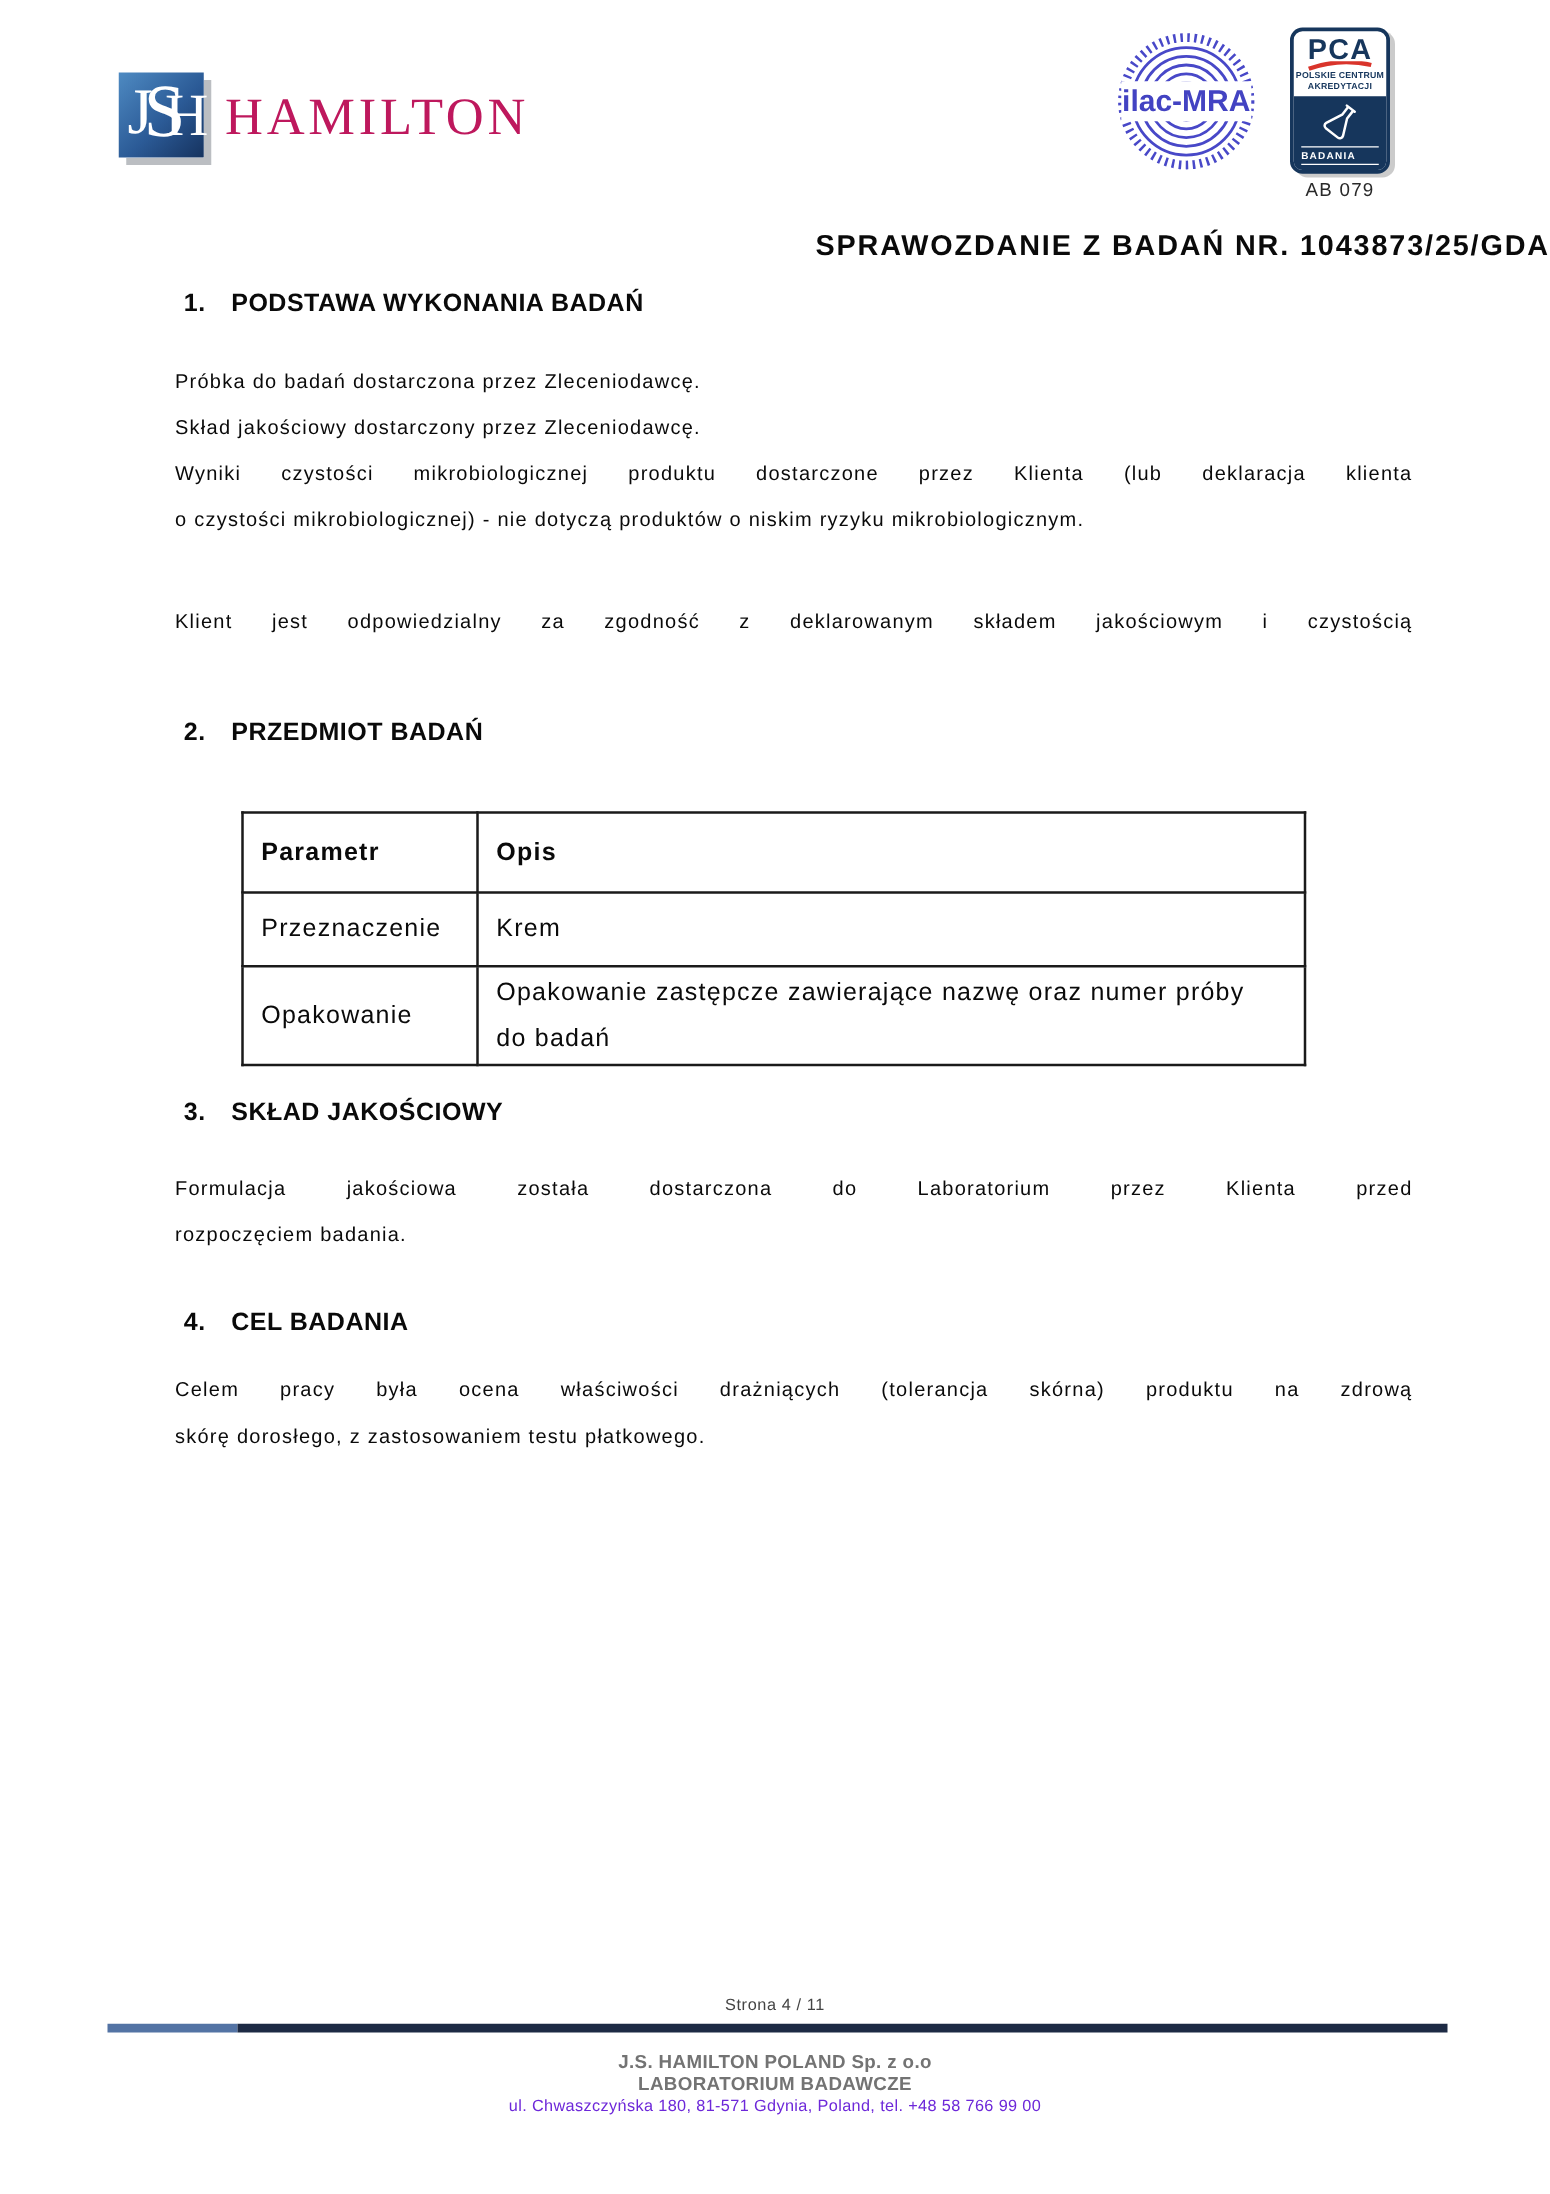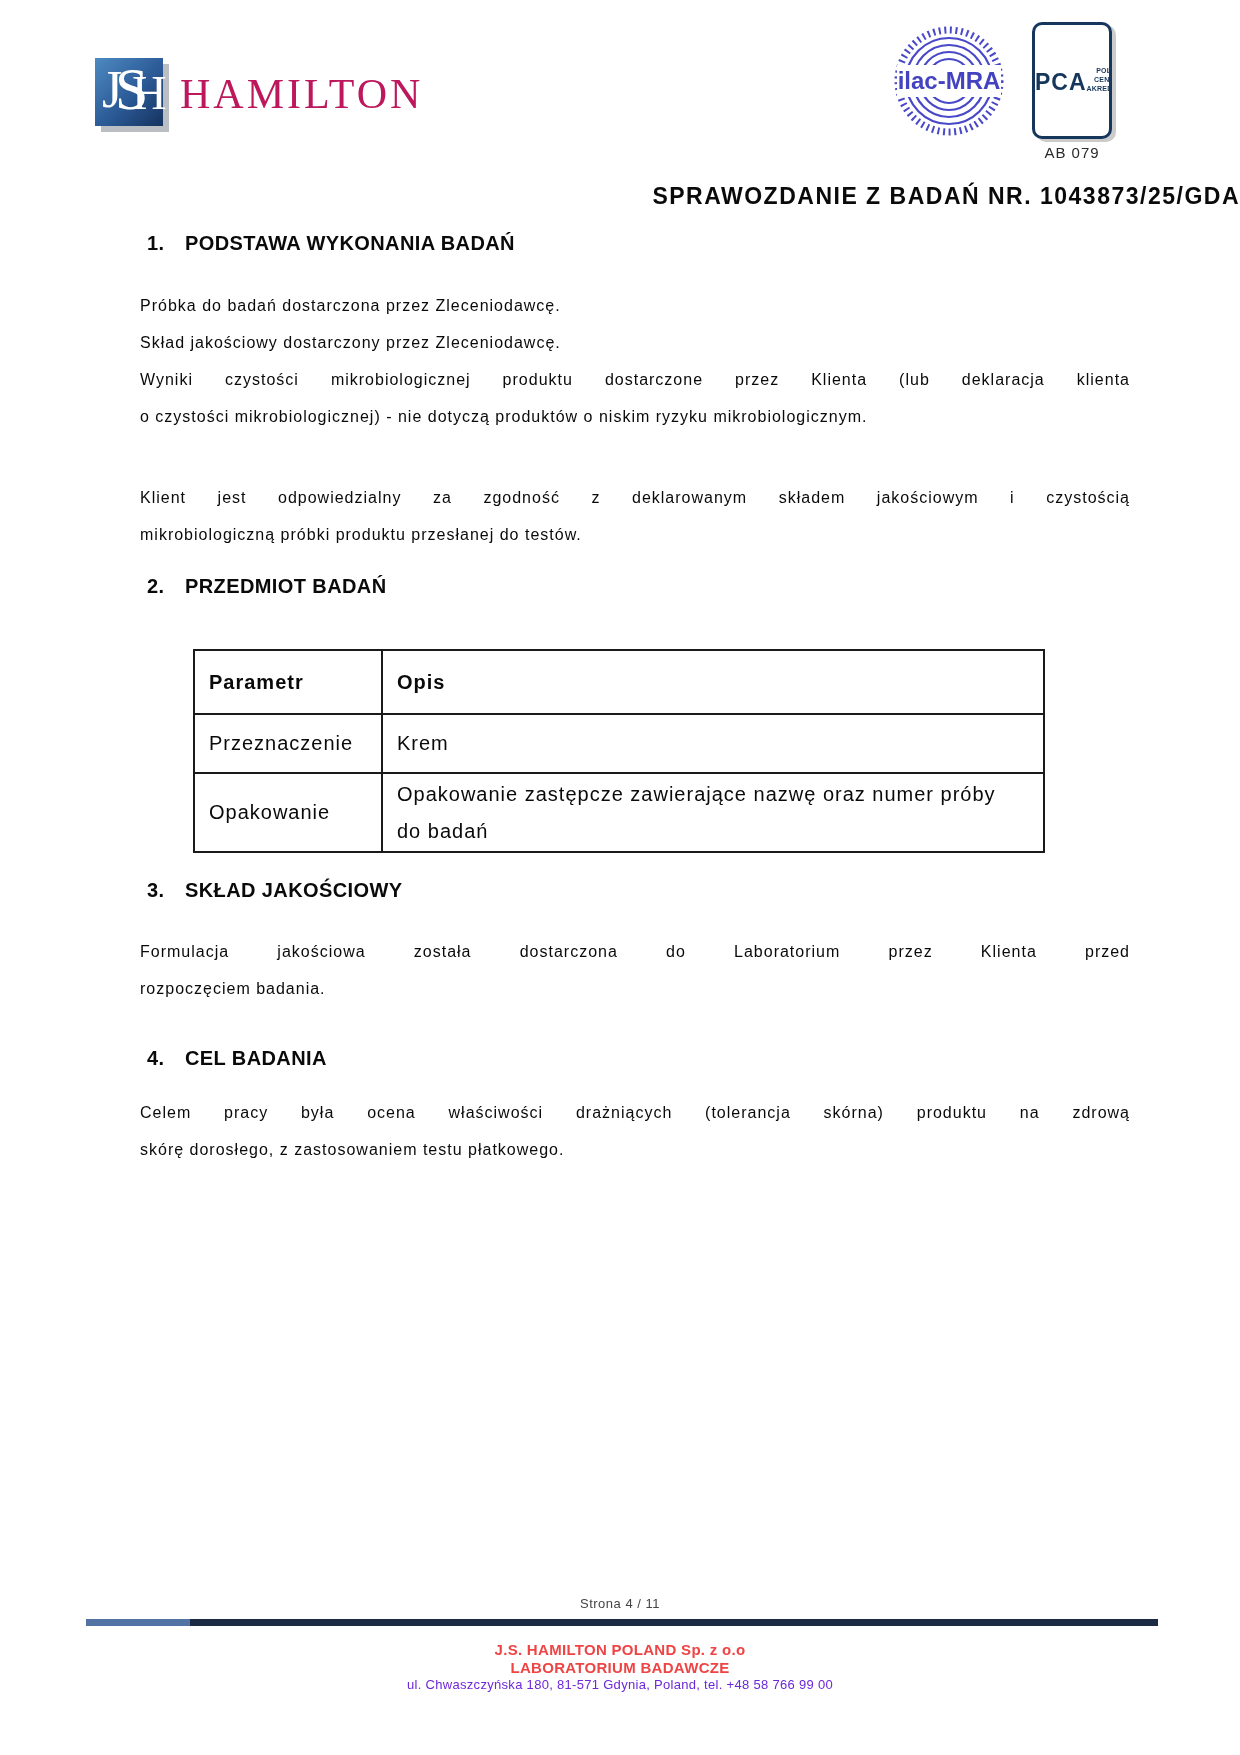--- a/index.html
+++ b/index.html
@@ -21,21 +21,21 @@
   .jsh-h { left:37px; top:11px; font-size:48px; }
   .wordmark {
     position:absolute; left:180px; top:60px; height:68px; display:flex; align-items:center;
     font-family:"Liberation Serif", serif; font-size:42px; color:#be185d; letter-spacing:3px;
   }
   .ilac-seal { position:absolute; left:893px; top:25px; width:112px; height:112px; }
   .pca-box {
     position:absolute; left:1032px; top:22px; width:80px; height:117px;
     border:3px solid #16365c; border-radius:10px; background:#fff; box-sizing:border-box;
     box-shadow:4px 3px 0 rgba(160,160,160,0.55); overflow:hidden;
-    display:flex; flex-direction:row; align-items:center;
+    display:flex; flex-direction:column; align-items:center;
   }
   .pca-acronym { margin-top:3px; font-size:23px; font-weight:bold; color:#16365c; letter-spacing:1px; line-height:1; }
   .pca-swoosh { margin-top:-2px; }
   .pca-sub { font-size:7px; font-weight:bold; color:#16365c; text-align:center; line-height:1.25; letter-spacing:0.2px; }
   .pca-badge-area {
     margin-top:2px; flex:1; width:100%; background:#16365c; display:flex; flex-direction:column;
     align-items:center; justify-content:flex-start;
   }
   .pca-flask { margin-top:3px; }
   .pca-badania {
@@ -70,21 +70,21 @@
   .row-head { height:64px; }
   .row-1 { height:59px; }
   .row-2 { height:79px;margin-left:40px; }
   
   .page-number { position:absolute; left:0; top:1596px; width:1240px; text-align:center;
     font-size:13px; color:#444; letter-spacing:0.5px; }
   .footer-bar { position:absolute; left:86px; top:1619px; width:1072px; height:7px; display:flex; }
   .footer-bar .seg-light { width:104px; height:100%; }
   .footer-bar .seg-dark { flex:1; height:100%; }
   .footer-company { position:absolute; left:0; width:1240px; text-align:center;
-    font-size:15px; font-weight:bold; color:#ef4444; letter-spacing:0.3px; line-height:18px; }
+    font-size:15px; font-weight:bold; color:#737373; letter-spacing:0.3px; line-height:18px; }
   .footer-address { position:absolute; left:0; top:1677px; width:1240px; text-align:center;
     font-size:13px; color:#6d28d9; letter-spacing:0.3px; }
 </style>
 </head>
 <body>
 
 <div class="page">
 
   <div class="jsh-square">
     <span class="jsh-j">J</span>
@@ -131,21 +131,20 @@
     <span>PODSTAWA WYKONANIA BADAŃ</span>
   </div>
   <div class="para" style="top:287px">
     <div class="line">Próbka do badań dostarczona przez Zleceniodawcę.</div>
     <div class="line">Skład jakościowy dostarczony przez Zleceniodawcę.</div>
     <div class="line just">Wyniki czystości mikrobiologicznej produktu dostarczone przez Klienta (lub deklaracja klienta</div>
     <div class="line">o czystości mikrobiologicznej) - nie dotyczą produktów o niskim ryzyku mikrobiologicznym.</div>
   </div>
   <div class="para" style="top:479px">
     <div class="line just">Klient jest odpowiedzialny za zgodność z deklarowanym składem jakościowym i czystością</div>
-    <div class="line">mikrobiologiczną próbki produktu przesłanej do testów.</div>
   </div>
 
   <div class="sec-heading" style="top:576px">
     <span class="num">2.</span>
     <span>PRZEDMIOT BADAŃ</span>
   </div>
 
   <table class="spec-table">
     <tbody>
         <tr class="row-head">

